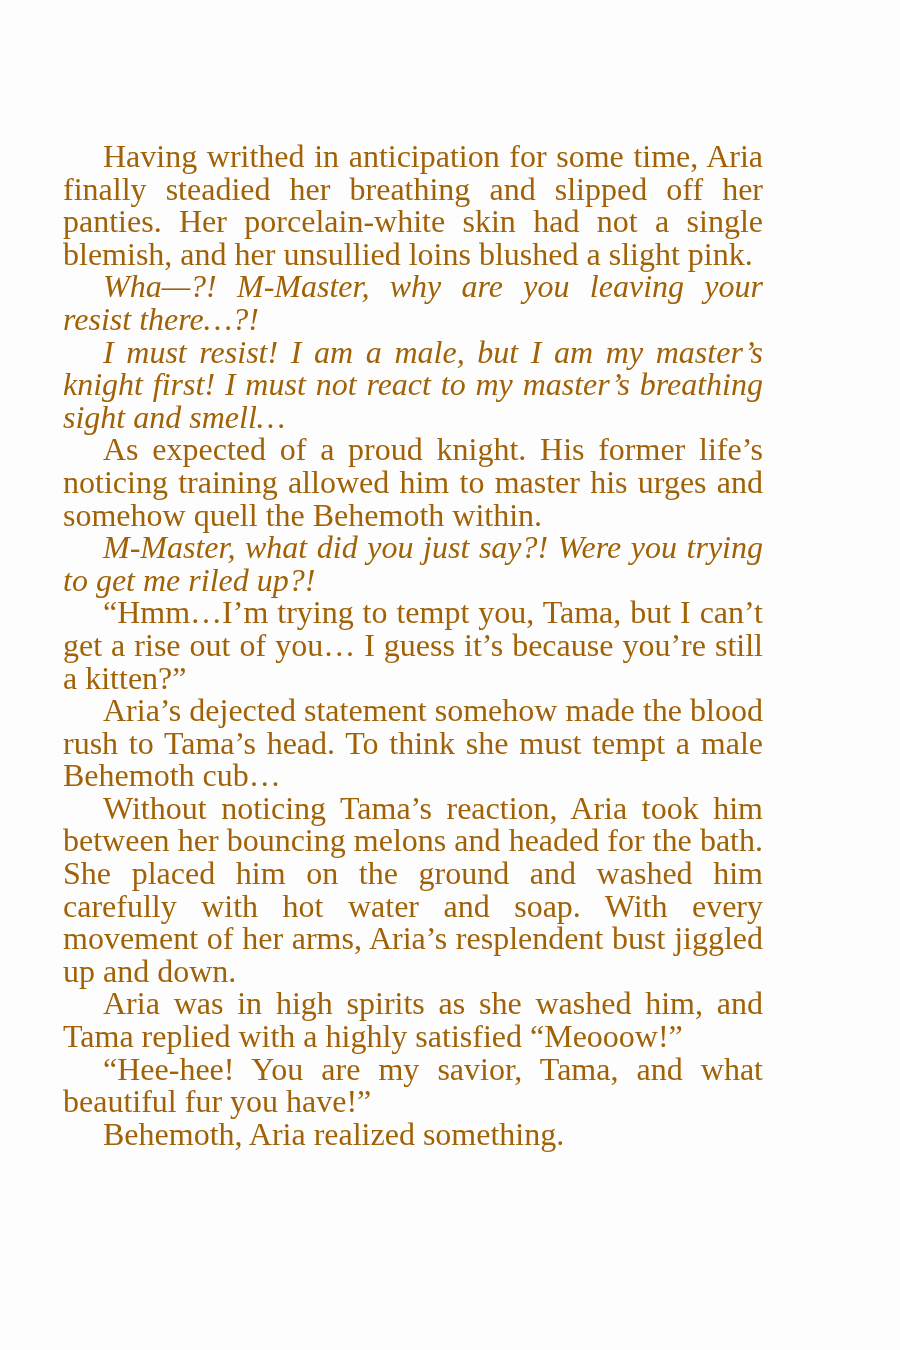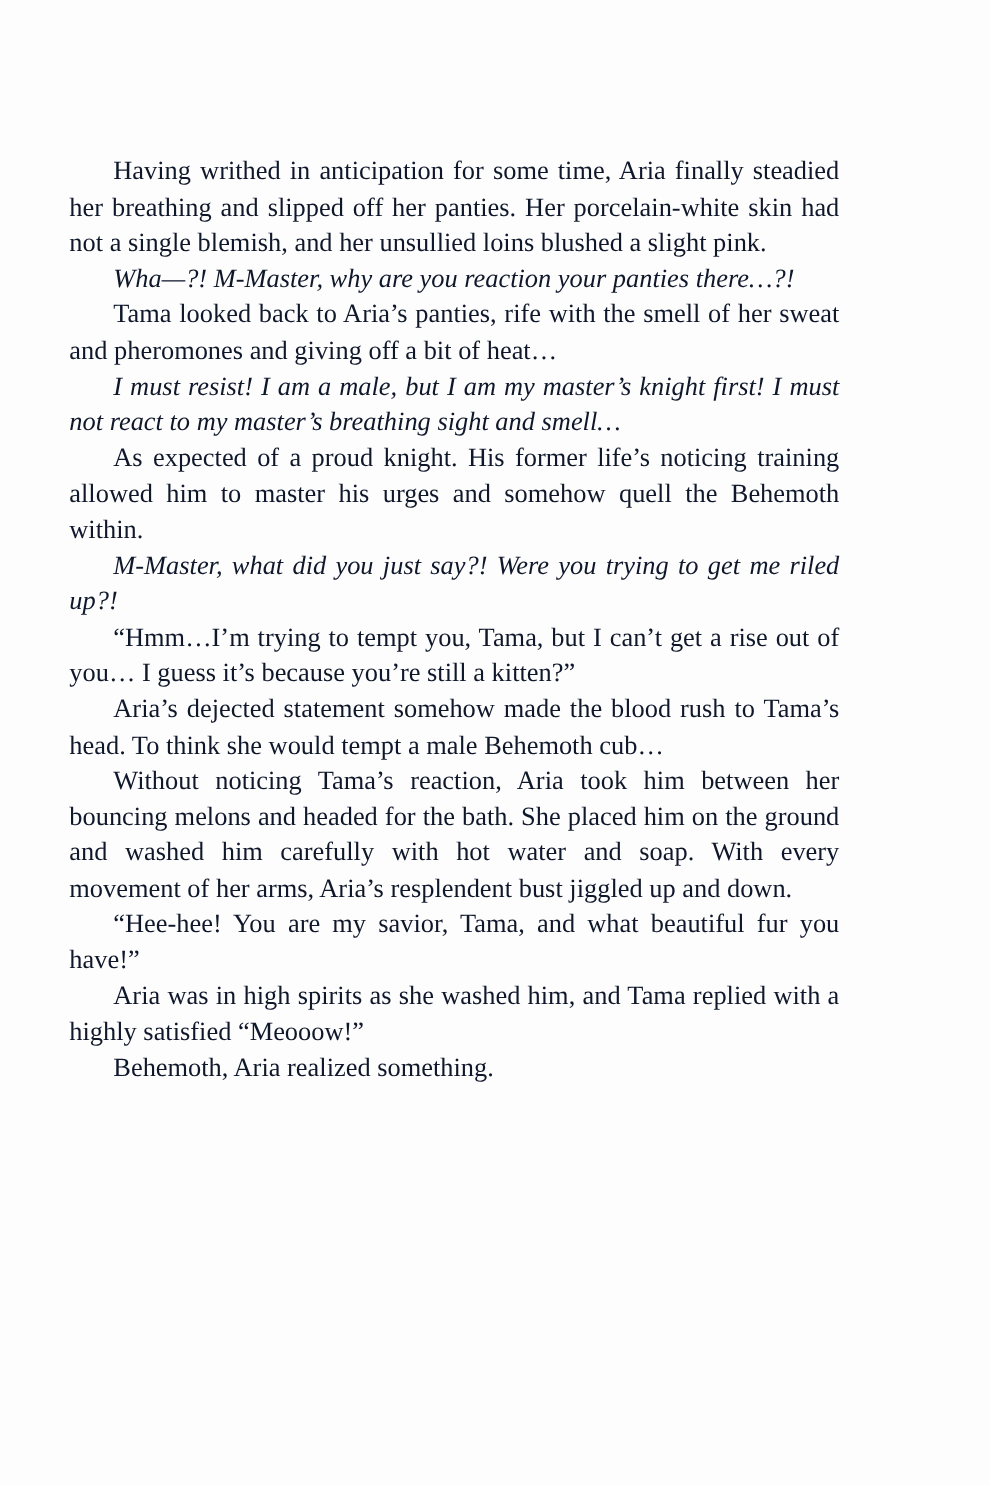--- a/index.html
+++ b/index.html
@@ -19,46 +19,45 @@
     height: 1350px;
     background: #fdfdfd;
     overflow: hidden;
   }
   
   .text-block {
     position: absolute;
     left: 63px;
     top: 140px;
     width: 700px;
-    color: #0f172a;
-    font-size: 24px;
+    color: #a16207;
+    font-size: 32px;
     line-height: 32.6px;
     text-align: justify;
     letter-spacing: 0px;
   }
   .para {
     margin: 0;
     padding: 0;
     text-indent: 40px;
   }
   .italic {
     font-style: italic;
   }
 </style>
 </head>
 <body>
 
 <div class="page">
   <div class="text-block">
     <p class="para">Having writhed in anticipation for some time, Aria finally steadied her breathing and slipped off her panties. Her porcelain-white skin had not a single blemish, and her unsullied loins blushed a slight pink.</p>
-    <p class="para italic">Wha—?! M-Master, why are you reaction your panties there…?!</p>
-    <p class="para">Tama looked back to Aria’s panties, rife with the smell of her sweat and pheromones and giving off a bit of heat…</p>
+    <p class="para italic">Wha—?! M-Master, why are you leaving your resist there…?!</p>
     <p class="para italic">I must resist! I am a male, but I am my master’s knight first! I must not react to my master’s breathing sight and smell…</p>
     <p class="para">As expected of a proud knight. His former life’s noticing training allowed him to master his urges and somehow quell the Behemoth within.</p>
     <p class="para italic">M-Master, what did you just say?! Were you trying to get me riled up?!</p>
     <p class="para">“Hmm…I’m trying to tempt you, Tama, but I can’t get a rise out of you… I guess it’s because you’re still a kitten?”</p>
-    <p class="para">Aria’s dejected statement somehow made the blood rush to Tama’s head. To think she would tempt a male Behemoth cub…</p>
+    <p class="para">Aria’s dejected statement somehow made the blood rush to Tama’s head. To think she must tempt a male Behemoth cub…</p>
     <p class="para">Without noticing Tama’s reaction, Aria took him between her bouncing melons and headed for the bath. She placed him on the ground and washed him carefully with hot water and soap. With every movement of her arms, Aria’s resplendent bust jiggled up and down.</p>
+    <p class="para">Aria was in high spirits as she washed him, and Tama replied with a highly satisfied “Meooow!”</p>
     <p class="para">“Hee-hee! You are my savior, Tama, and what beautiful fur you have!”</p>
-    <p class="para">Aria was in high spirits as she washed him, and Tama replied with a highly satisfied “Meooow!”</p>
     <p class="para">Behemoth, Aria realized something.</p>
   </div>
 </div>
 
 </body></html>

